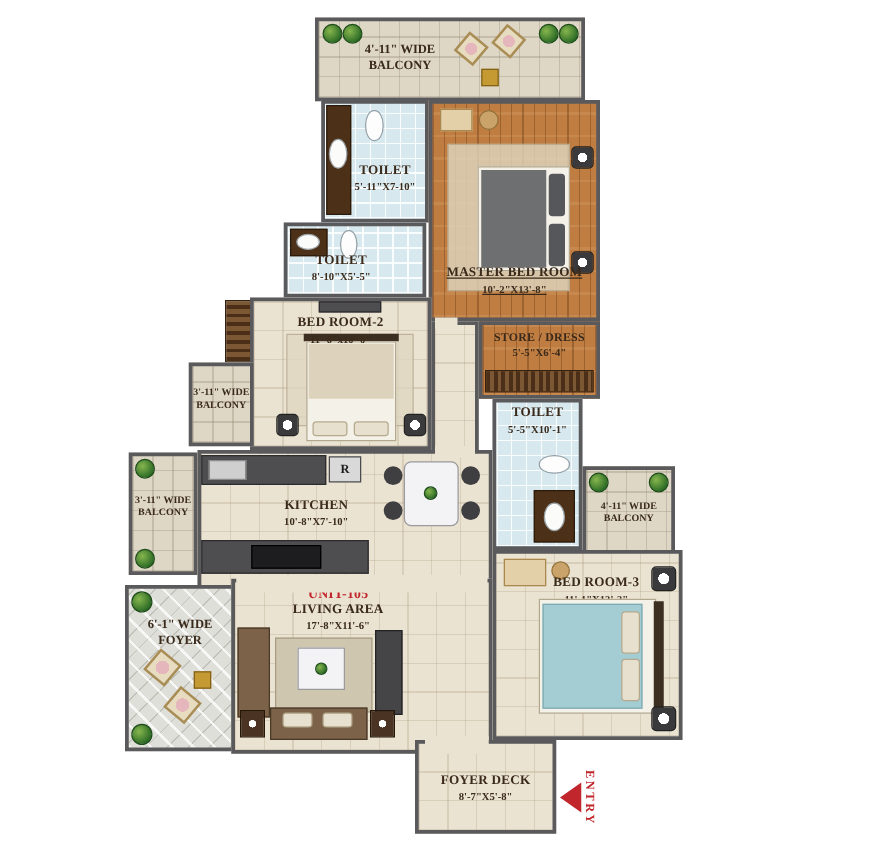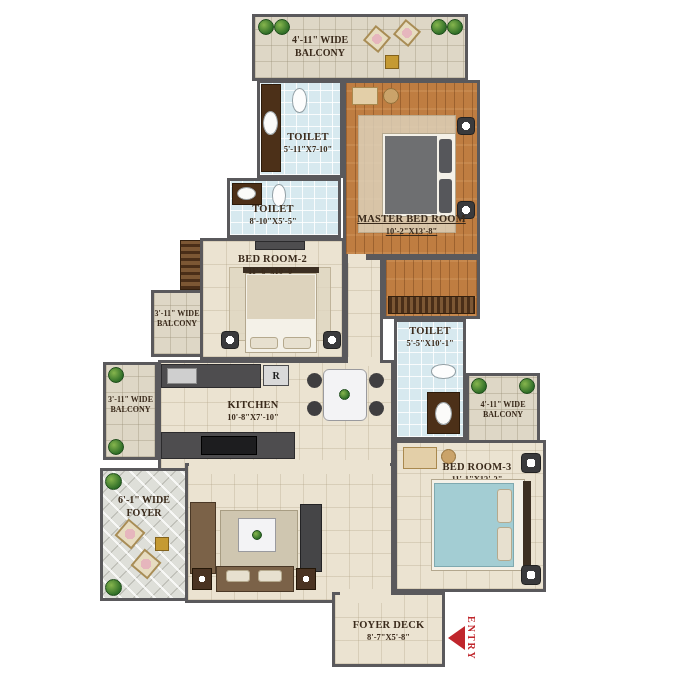--- a/index.html
+++ b/index.html
@@ -132,20 +132,24 @@
     <div class="f pillow" style="left:80px;top:96px;width:28px;height:12px;"></div>
     <div class="f lamp" style="left:18px;top:90px;width:18px;height:18px;"></div>
     <div class="f lamp" style="left:120px;top:90px;width:18px;height:18px;"></div>
     <div class="lbl" style="top:12px;">
       <div class="nm">BED ROOM-2</div>
       <div class="dm">11'-6"x10'-0"</div>
     </div>
   </div>
 
   <div class="room floor-wood" style="left:383px;top:257px;width:97px;height:62px;">
+    <div class="lbl" style="top:6px;">
+      <div class="nm" style="font-size:9.5px;">STORE / DRESS</div>
+      <div class="dm">5'-5"X6'-4"</div>
+    </div>
     <div class="f wardrobe" style="left:2px;bottom:2px;right:2px;height:18px;"></div>
   </div>
 
   <div class="room floor-balc" style="left:151px;top:290px;width:52px;height:67px;">
     <div class="lbl sm" style="top:16px;">
       <div>3'-11" WIDE</div>
       <div>BALCONY</div>
     </div>
   </div>
 
@@ -222,20 +226,25 @@
     <div class="lbl sm" style="top:22px;">
       <div style="font-size:10px;">6'-1" WIDE</div>
       <div style="font-size:10px;">FOYER</div>
     </div>
     <div class="f chair-rot" style="left:16px;top:52px;width:22px;height:22px;"></div>
     <div class="f chair-rot" style="left:32px;top:82px;width:22px;height:22px;"></div>
     <div class="f gold" style="left:52px;top:66px;width:14px;height:14px;"></div>
   </div>
 
   <div class="room floor-cream" style="left:185px;top:463px;width:209px;height:140px;">
+    <div class="lbl" style="top:3px;left:0;width:165px;">
+      <div class="nm red" style="font-size:11px;">UNIT-105</div>
+      <div class="nm">LIVING AREA</div>
+      <div class="dm">17'-8"X11'-6"</div>
+    </div>
     <div class="f sofa" style="left:2px;top:36px;width:26px;height:72px;"></div>
     <div class="f rug-liv" style="left:32px;top:44px;width:78px;height:60px;"></div>
     <div class="f marble" style="left:50px;top:52px;width:38px;height:34px;"></div>
     <div class="f plant" style="left:64px;top:64px;width:10px;height:10px;"></div>
     <div class="f tv" style="left:112px;top:38px;width:22px;height:68px;"></div>
     <div class="f sofa" style="left:28px;top:100px;width:78px;height:26px;"></div>
     <div class="f pillow" style="left:38px;top:104px;width:24px;height:12px;"></div>
     <div class="f pillow" style="left:70px;top:104px;width:24px;height:12px;"></div>
     <div class="f speaker" style="left:4px;top:102px;width:20px;height:22px;"></div>
     <div class="f speaker" style="left:108px;top:102px;width:20px;height:22px;"></div>

